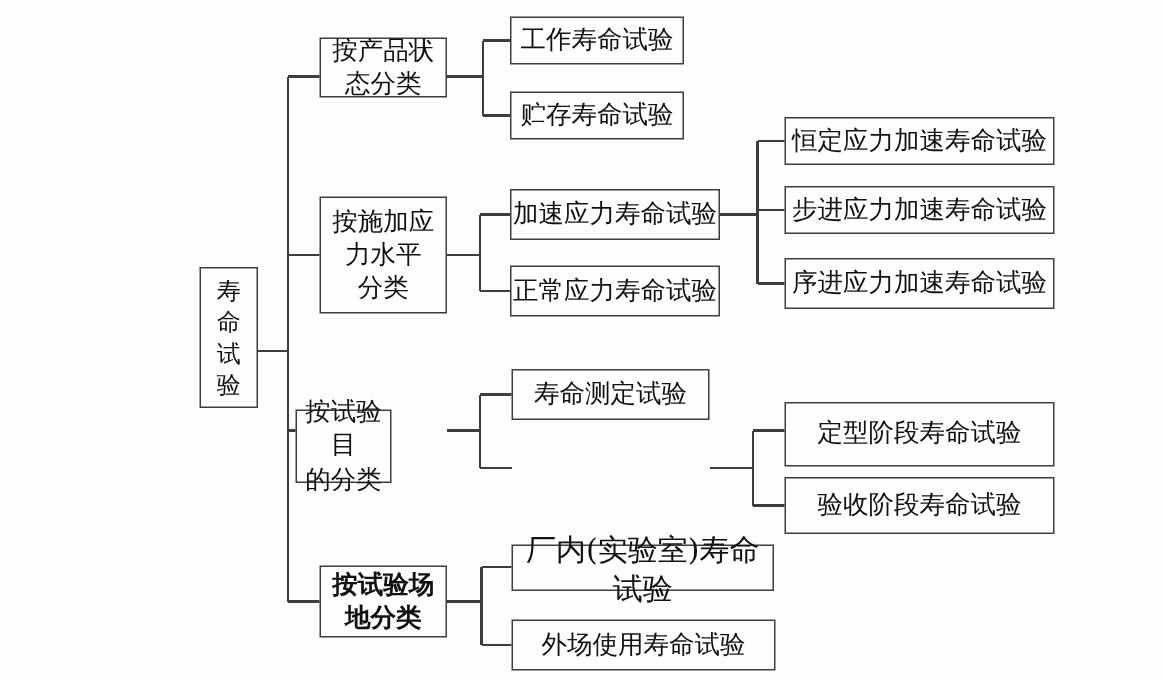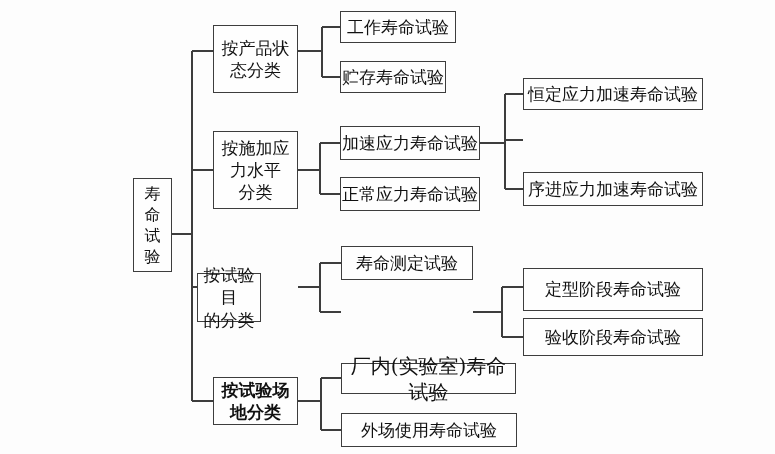--- a/index.html
+++ b/index.html
@@ -81,37 +81,38 @@
     <line x1="321" y1="378" x2="321" y2="430"></line>
     <line x1="321" y1="378" x2="341" y2="378"></line>
     <line x1="321" y1="430" x2="341" y2="430"></line>
   </svg>
 
   <div class="node root" style="left:133px; top:178px; width:39px; height:94px;">寿
 命
 试
 验</div>
 
-  <div class="node" style="left:213px; top:25px; width:85px; height:68px;">按产品状
+  <div class="node" style="left:213px; top:25px; width:85px; height:40px;">按产品状
 态分类</div>
   <div class="node" style="left:213px; top:131px; width:85px; height:78px;">按施加应
 力水平
 分类</div>
   <div class="node" style="left:197px; top:263px; width:64px; height:49px;margin-top:10px;">按试验目
 的分类</div>
   <div class="node" style="left:213px; top:377px; width:85px; height:48px;font-weight:bold;">按试验场
 地分类</div>
 
   <div class="node" style="left:340px; top:11px; width:116px; height:32px;">工作寿命试验</div>
-  <div class="node" style="left:340px; top:61px; width:106px; height:32px;">贮存寿命试验</div>
+  <div class="node" style="left:340px; top:61px; width:116px; height:32px;font-family:Liberation Serif, serif;">贮存寿命试验</div>
 
   <div class="node" style="left:340px; top:126px; width:140px; height:34px;">加速应力寿命试验</div>
   <div class="node" style="left:340px; top:177px; width:140px; height:34px;">正常应力寿命试验</div>
 
   <div class="node" style="left:523px; top:78px; width:180px; height:32px;text-align:right;">恒定应力加速寿命试验</div>
+  <div class="node" style="left:523px; top:124px; width:180px; height:32px;">步进应力加速寿命试验</div>
   <div class="node" style="left:523px; top:172px; width:180px; height:34px;">序进应力加速寿命试验</div>
 
   <div class="node" style="left:341px; top:246px; width:132px; height:34px;">寿命测定试验</div>
 
   <div class="node" style="left:523px; top:268px; width:180px; height:43px;">定型阶段寿命试验</div>
   <div class="node" style="left:523px; top:318px; width:180px; height:38px;">验收阶段寿命试验</div>
 
   <div class="node small" style="left:341px; top:363px; width:175px; height:31px;">厂内(实验室)寿命试验</div>
   <div class="node" style="left:341px; top:413px; width:176px; height:34px;">外场使用寿命试验</div>
 

